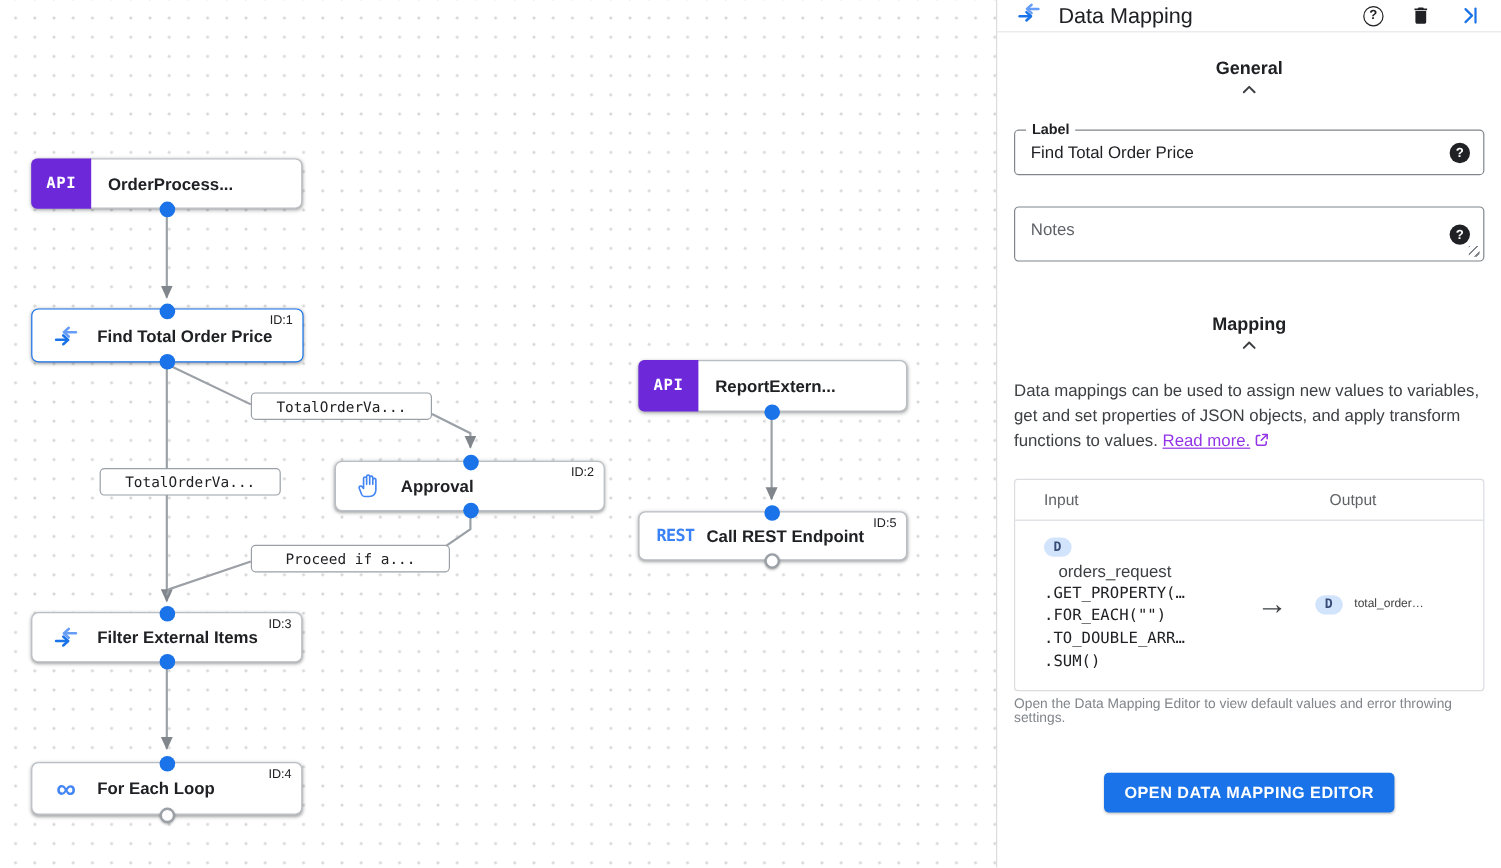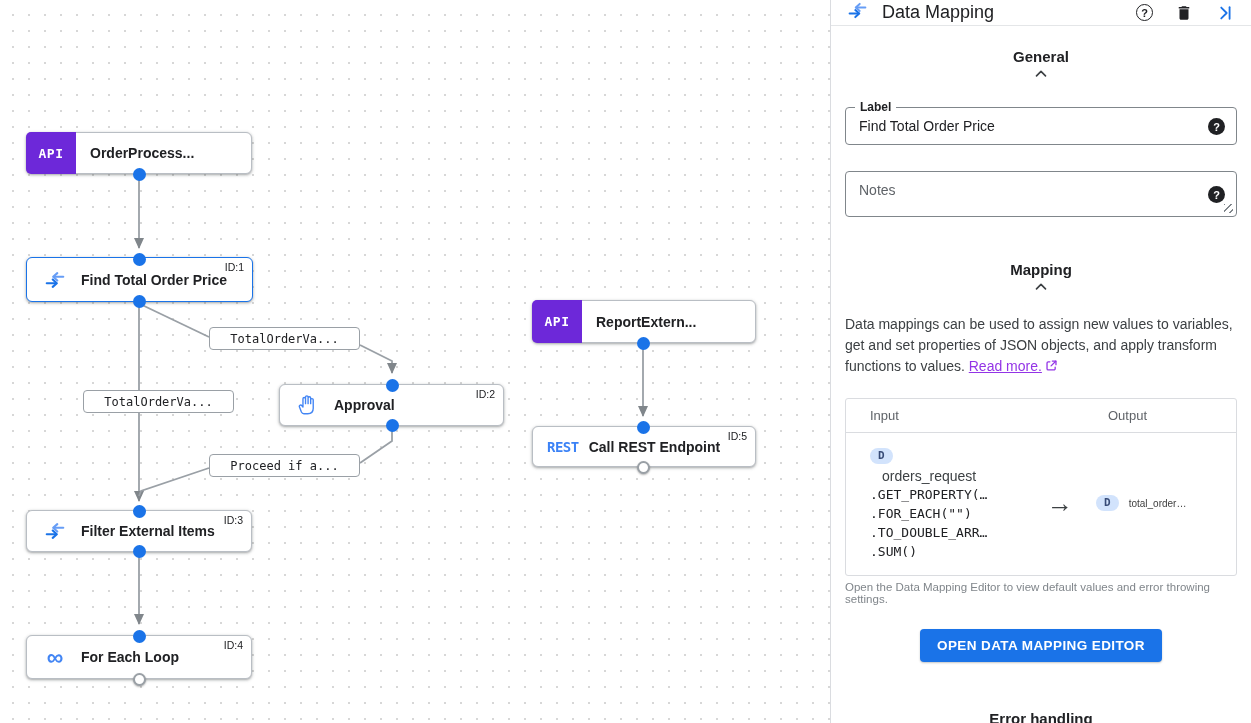--- a/index.html
+++ b/index.html
@@ -88,21 +88,21 @@
     display:inline-block; background:#d2e3fc; border-radius:10px; padding:1px 8px 2px;
     font-family:"DejaVu Sans Mono", monospace; font-size:11px; font-weight:bold; color:#374b77;
   }
   .var-name { font-size:14px; color:#3c4043; margin:4px 12px 1px; }
   .code-line { font-family:"DejaVu Sans Mono", monospace; font-size:13px; color:#202124; line-height:19px; white-space:pre; }
   .mt-arrow { width:72px; text-align:center; font-size:26px; color:#3c4043; font-weight:bold; }
   .mt-output { width:140px; display:flex; align-items:center; gap:10px; }
   .mt-output .out-var { font-size:10px; color:#404040; }
   .table-foot { font-size:11.5px; color:#80868b; margin-top:5px; }
   .cta-btn {
-    display:block; margin:24px auto 4px; background:#1a73e8; color:#fff; border:none; border-radius:4px;
+    display:block; margin:39px auto 4px; background:#1a73e8; color:#fff; border:none; border-radius:4px;
     font-family:"Liberation Sans", sans-serif; font-size:13.5px; font-weight:bold; letter-spacing:.4px;
     padding:9px 17px; cursor:pointer; box-shadow:0 1px 2px rgba(60,64,67,.3);
   }
   .section.slim { padding:10px 14px; }
   .section.slim .sec-head { margin-bottom:10px; padding-bottom:8px; }
 </style>
 </head>
 <body>
 
 <div class="app">
@@ -193,21 +193,21 @@
     <span class="port" style="left:636.5px; top:336.5px;"></span>
     <span class="port" style="left:636.5px; top:420.5px;"></span>
     <span class="port hollow" style="left:636.5px; top:460.5px;"></span>
     <span class="port" style="left:132.5px; top:504.5px;"></span>
     <span class="port" style="left:132.5px; top:544.5px;"></span>
     <span class="port" style="left:132.5px; top:629.5px;"></span>
     <span class="port hollow" style="left:132.5px; top:672.5px;"></span>
 
     <div class="edge-label" style="left:209px; top:327px; width:151px;">TotalOrderVa...</div>
     <div class="edge-label" style="left:83px; top:390px; width:151px;">TotalOrderVa...</div>
-    <div class="edge-label" style="left:209px; top:454px; width:151px;">Proceed if a...</div>
+    <div class="edge-label" style="left:209px; top:454px; width:166px;">Proceed if a...</div>
   </div>
 
   <div class="panel">
 
     <div class="panel-header">
       <span>
         <svg width="21" height="21" viewBox="0 0 24 24" fill="none" stroke-linecap="round" stroke-linejoin="round">
           <path d="M3 15.5 h10" stroke="#1a73e8" stroke-width="2.3"></path>
           <path d="M9.5 11.5 l4.5 4 -4.5 4" stroke="#1a73e8" stroke-width="2.3"></path>
           <path d="M21 8.5 h-10" stroke="#669df6" stroke-width="2.3"></path>

